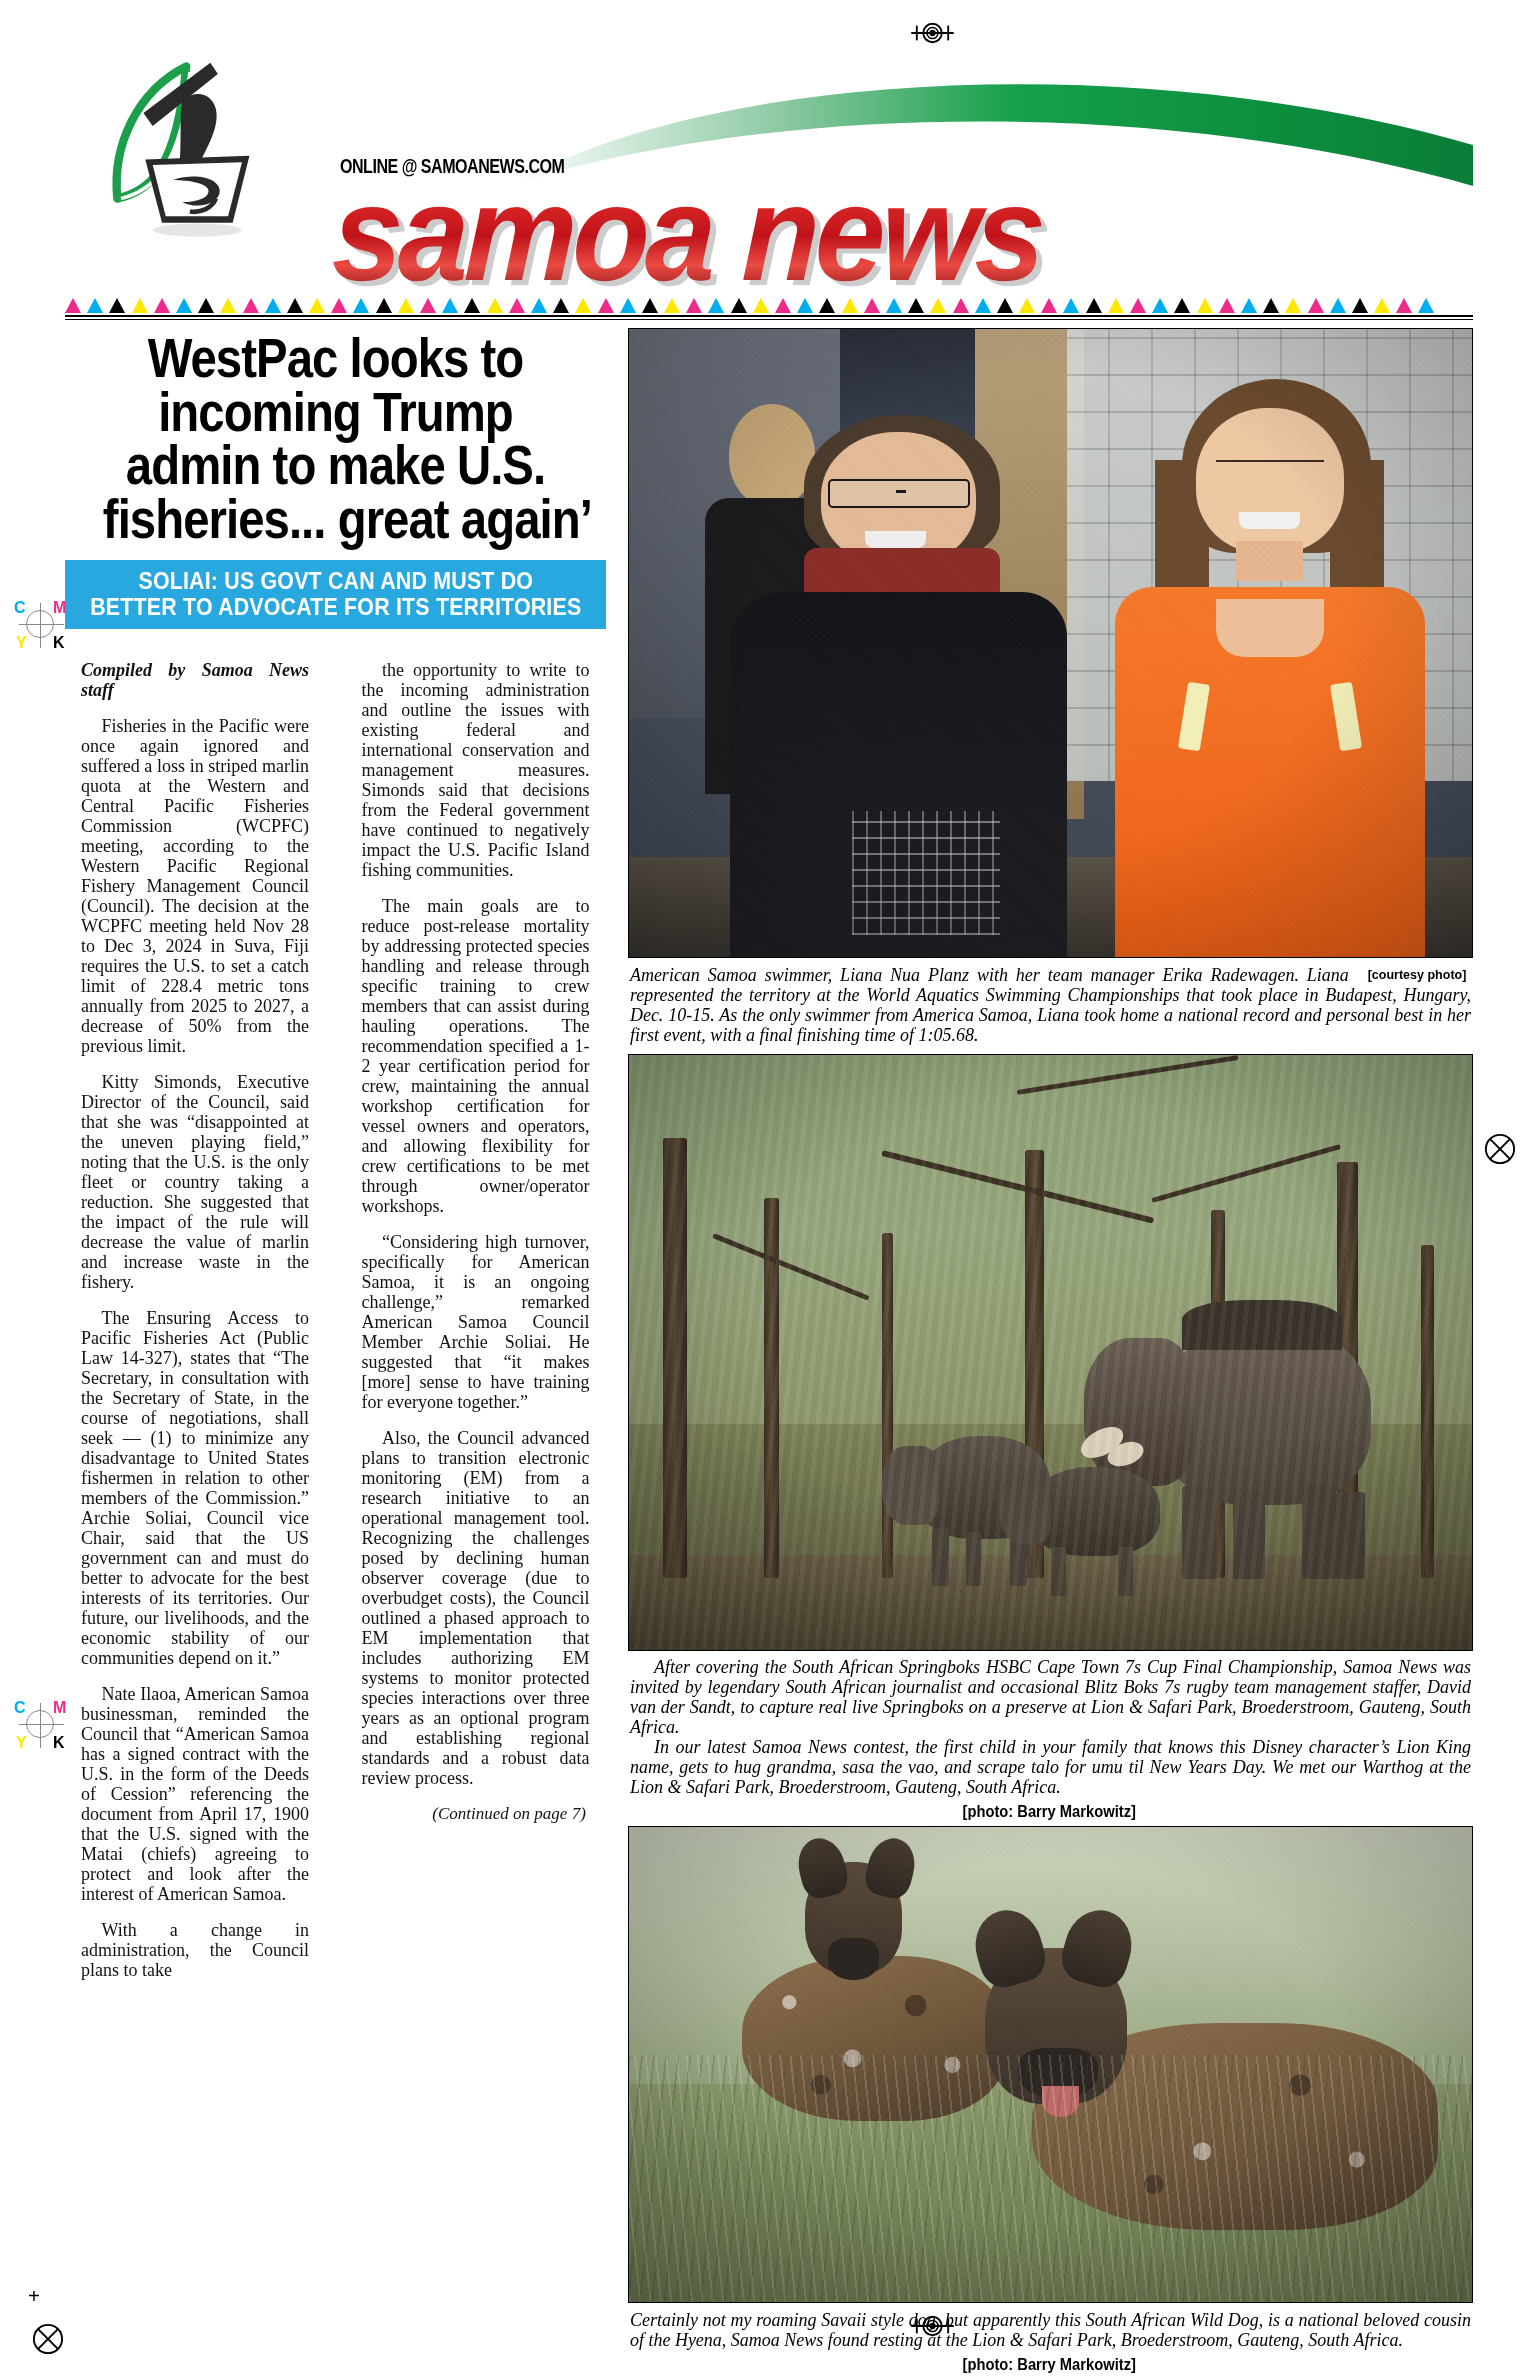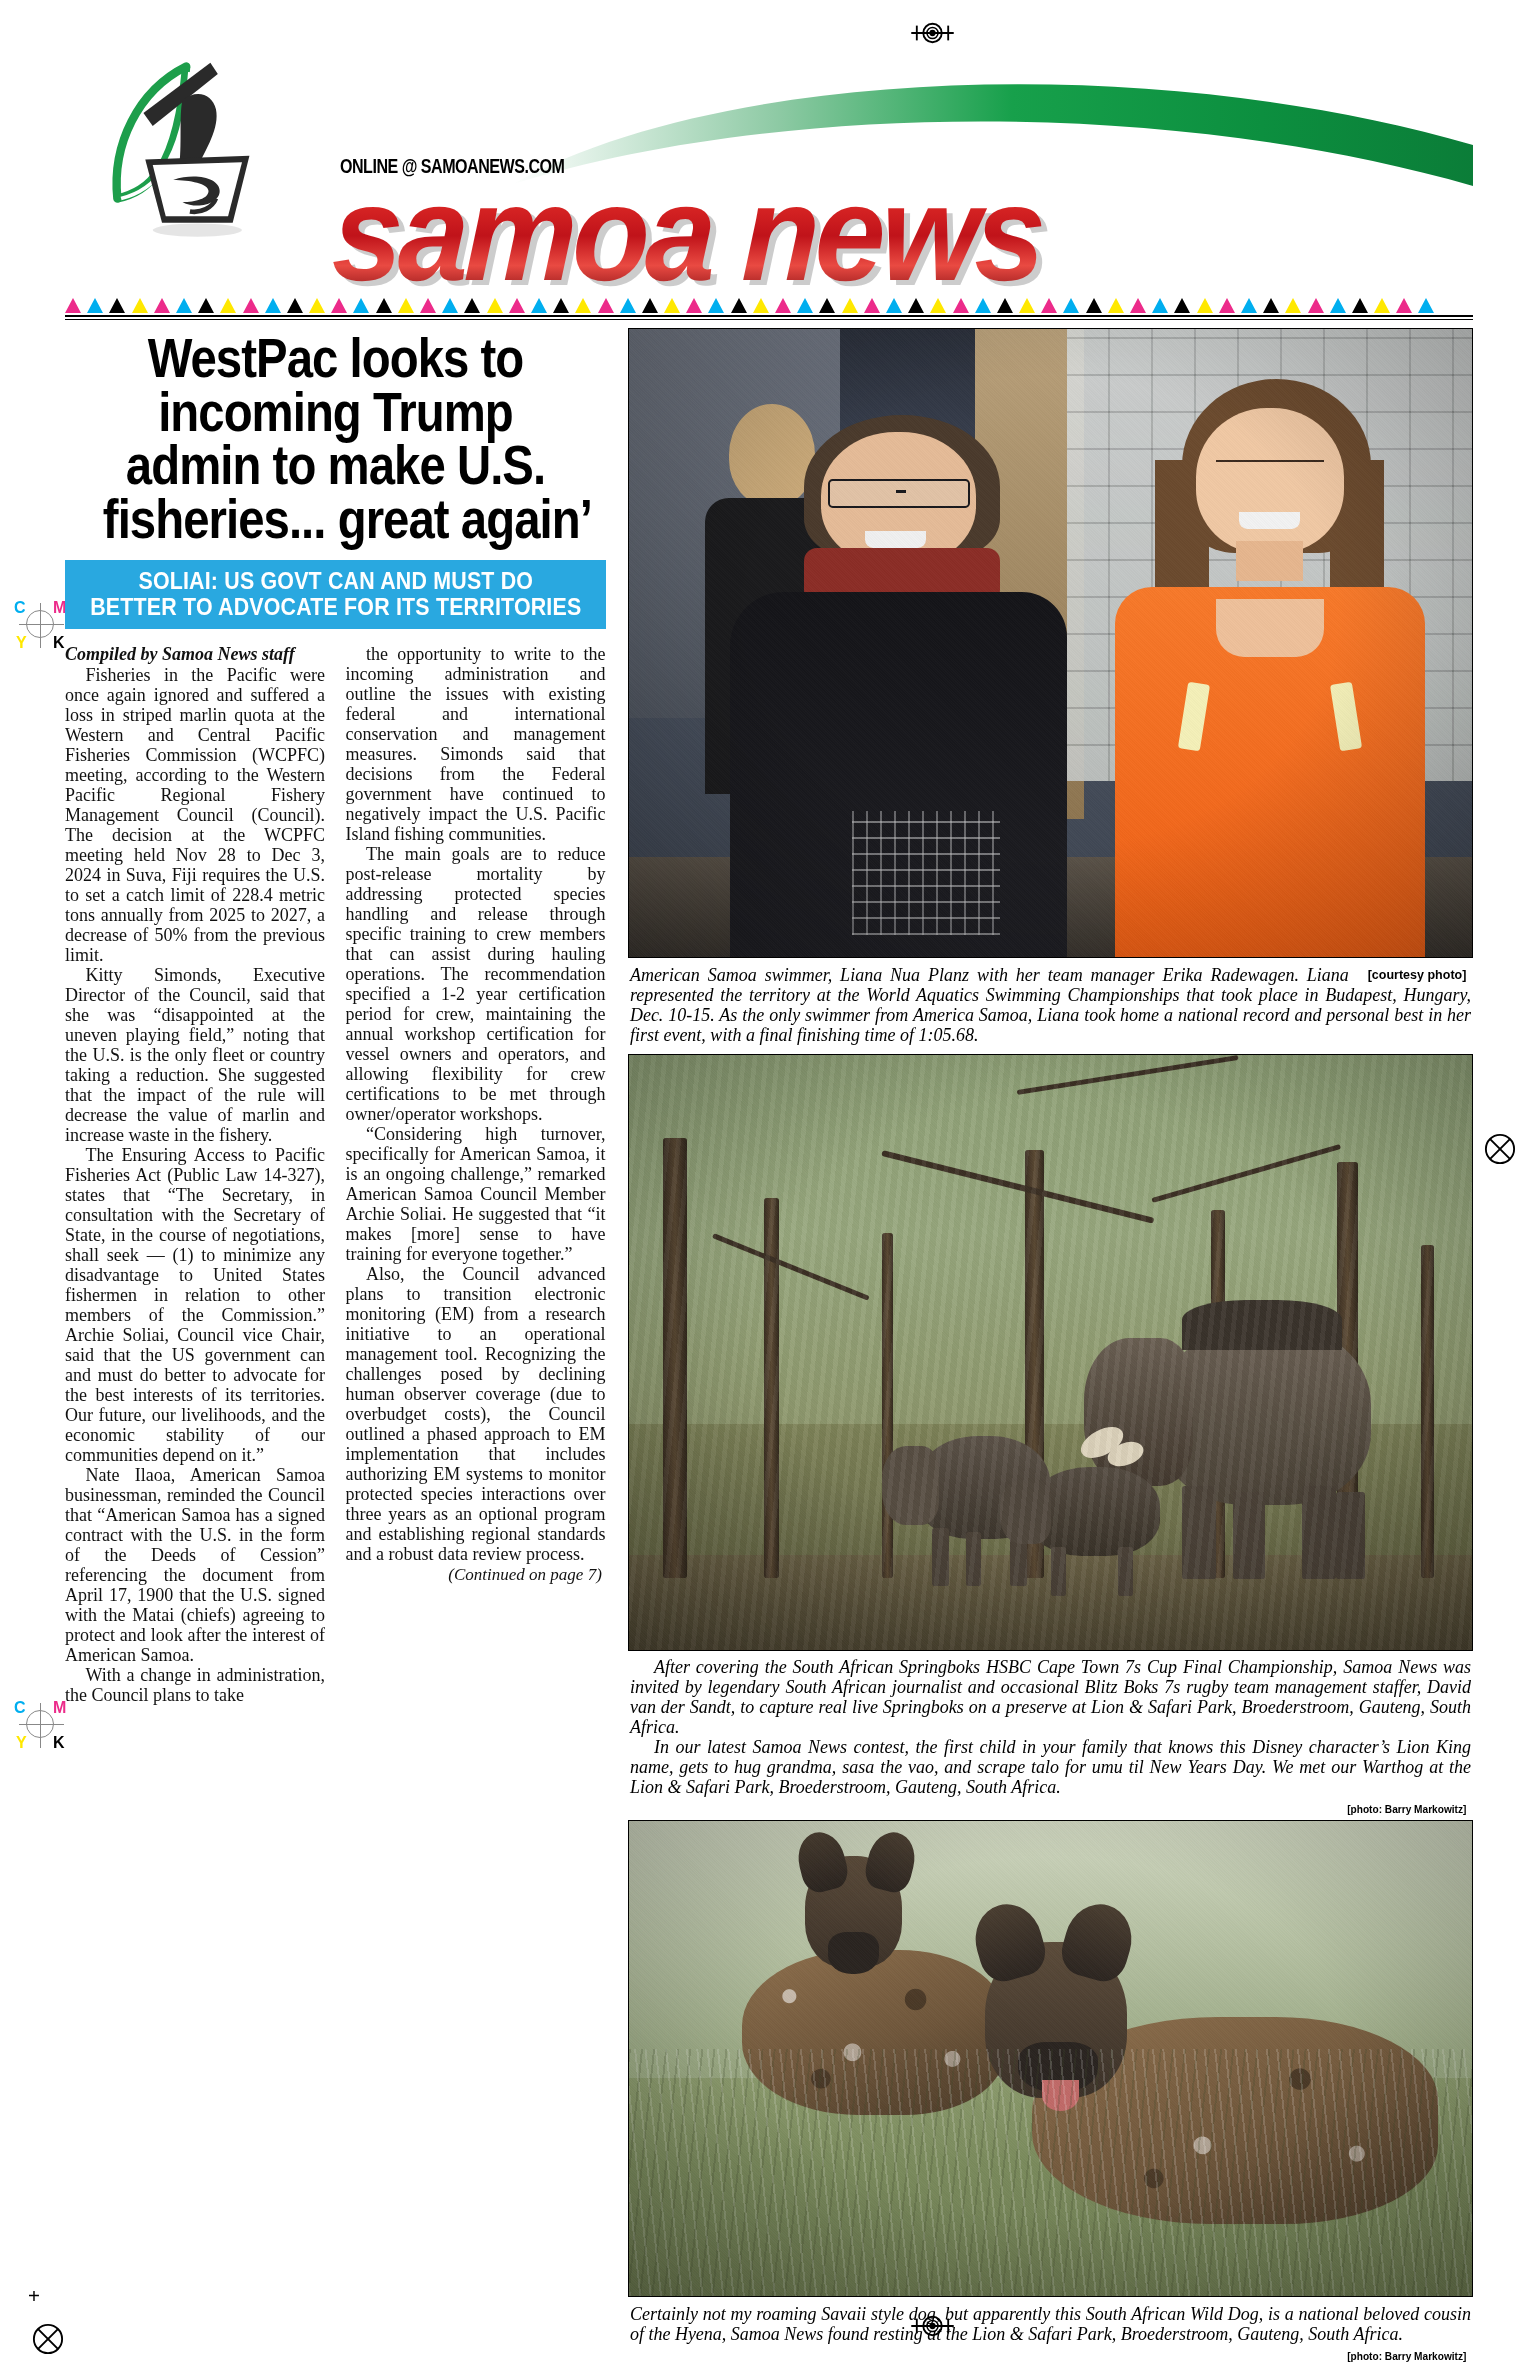--- a/index.html
+++ b/index.html
@@ -153,21 +153,21 @@
   }
   .storycol {
     width:260px;
     font-family:"Liberation Serif", serif;
     font-size:18px;
     line-height:20px;
     text-align:justify;
     color:#111;
     overflow:hidden;
   }
-  .storycol p { margin:0; text-indent:20.5px; }
+  .storycol p { margin:16px; text-indent:20.5px; }
   .byline {
     font-weight:bold; font-style:italic;
     text-indent:0 !important;
     font-size:18px;
     margin-bottom:0.9px !important;
   }
   .contd {
     text-align:right; font-style:italic; text-indent:0 !important;
     font-size:17px; padding-right:3.7px; margin-top:0.9px !important;
     font-family:"Liberation Serif", serif;
@@ -191,24 +191,24 @@
   .caption .lead { text-indent:24px; display:inline; }
   .credit {
     font-family:"Liberation Sans", sans-serif;
     font-style:normal; font-weight:bold;
     font-size:13.6px;
     float:right;
     padding-left:15px;
     transform:scaleX(0.92);
   }
   .credit-line {
-    text-align:right;
+    text-align:center;
     font-family:"Liberation Sans", sans-serif;
     font-weight:bold; font-style:normal;
-    font-size:11px;
+    font-size:16px;
     padding:1.9px 1.9px 0 0;
   }
   .credit-line span { display:inline-block; transform:scaleX(0.92); }
 
   
   .scene { position:absolute; inset:0; }
 
   
   .p1-bg { position:absolute; inset:0; background:
       linear-gradient(180deg,#2a2f3a 0%,#3a4150 22%,#4a5260 40%,#3d4450 100%); }

